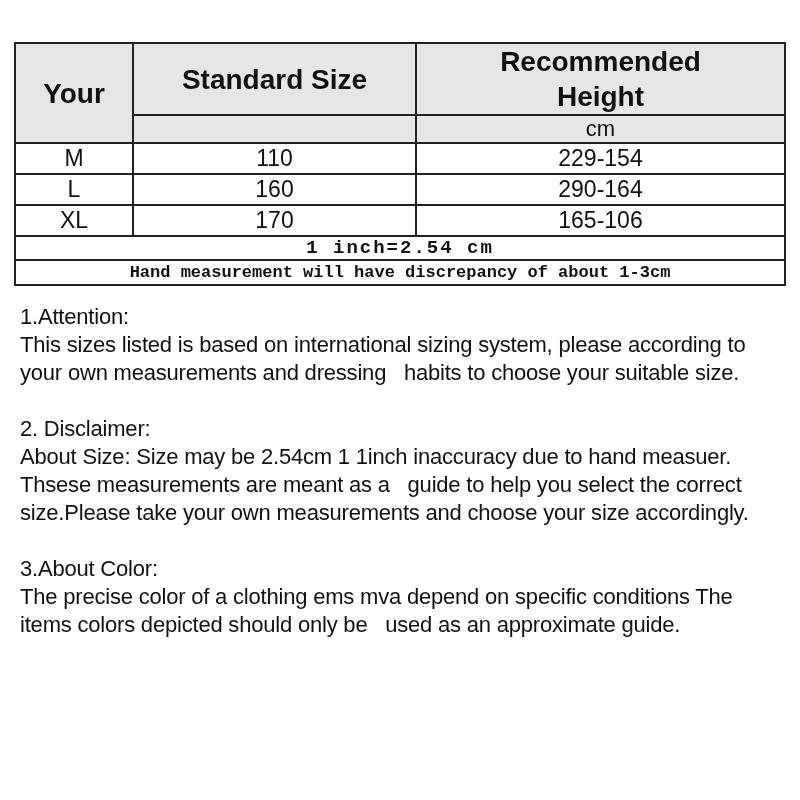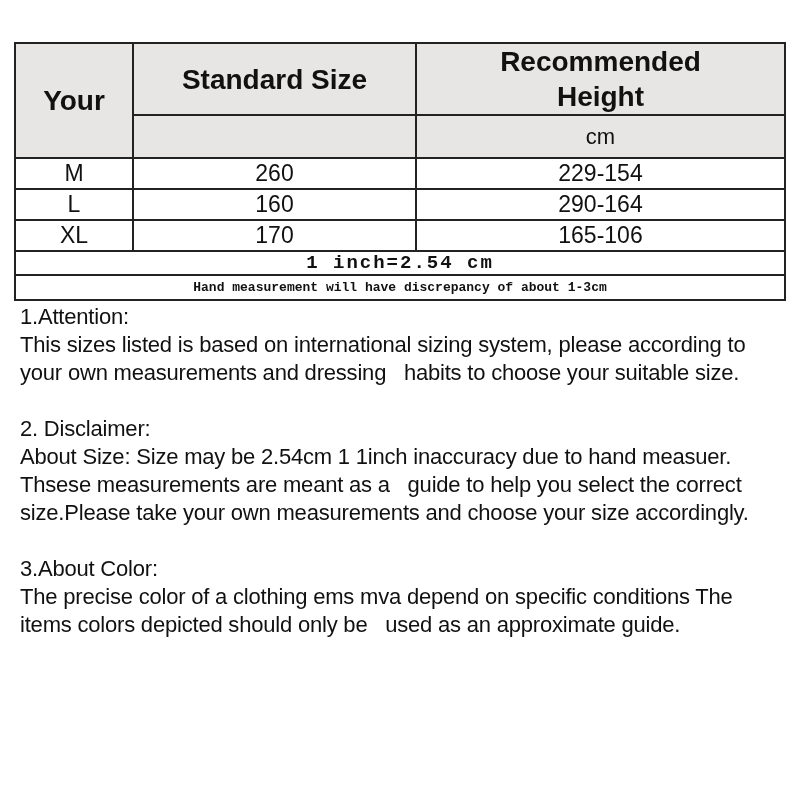--- a/index.html
+++ b/index.html
@@ -27,21 +27,21 @@
     table-layout: fixed;
   }
   table.size-table td {
     border: 2px solid #222222;
     text-align: center;
     vertical-align: middle;
     padding: 0;
     overflow: hidden;
   }
   tr.header-row-main { height: 64px; }
-  tr.header-row-sub  { height: 43px; margin-left: 28px; }
+  tr.header-row-sub  { height: 28px; margin-left: 28px; }
   tr.data-row        { height: 31px; }
   tr.note-row-1      { height: 23px; }
   tr.note-row-2      { height: 25px; }
 
   td.hcell {
     background: #e7e6e4;
     font-weight: bold;
     font-size: 28px;
     line-height: 1.25;
   }
@@ -54,21 +54,21 @@
   td.dcell { font-size: 23px; }
   td.note1 {
     font-family: "Liberation Mono", "DejaVu Sans Mono", monospace;
     font-weight: bold;
     font-size: 19px;
     letter-spacing: 2px;
   }
   td.note2 {
     font-family: "Liberation Mono", "DejaVu Sans Mono", monospace;
     font-weight: bold;
-    font-size: 13px;
+    font-size: 17px;
   }
 
   
   .notes-block {
     position: absolute;
     left: 20px;
     top: 303px;
     width: 780px;
   }
   .para {
@@ -97,21 +97,21 @@
         <td class="hcell">Standard Size</td>
         <td class="hcell hcell-pre">Recommended
 Height</td>
       </tr>
       <tr class="header-row-sub">
         <td class="scell"></td>
         <td class="scell">cm</td>
       </tr>
       <tr class="data-row">
         <td class="dcell">M</td>
-        <td class="dcell">260</td>
+        <td class="dcell">110</td>
         <td class="dcell">229-154</td>
       </tr>
       <tr class="data-row">
         <td class="dcell">L</td>
         <td class="dcell">160</td>
         <td class="dcell">290-164</td>
       </tr>
       <tr class="data-row">
         <td class="dcell">XL</td>
         <td class="dcell">170</td>

